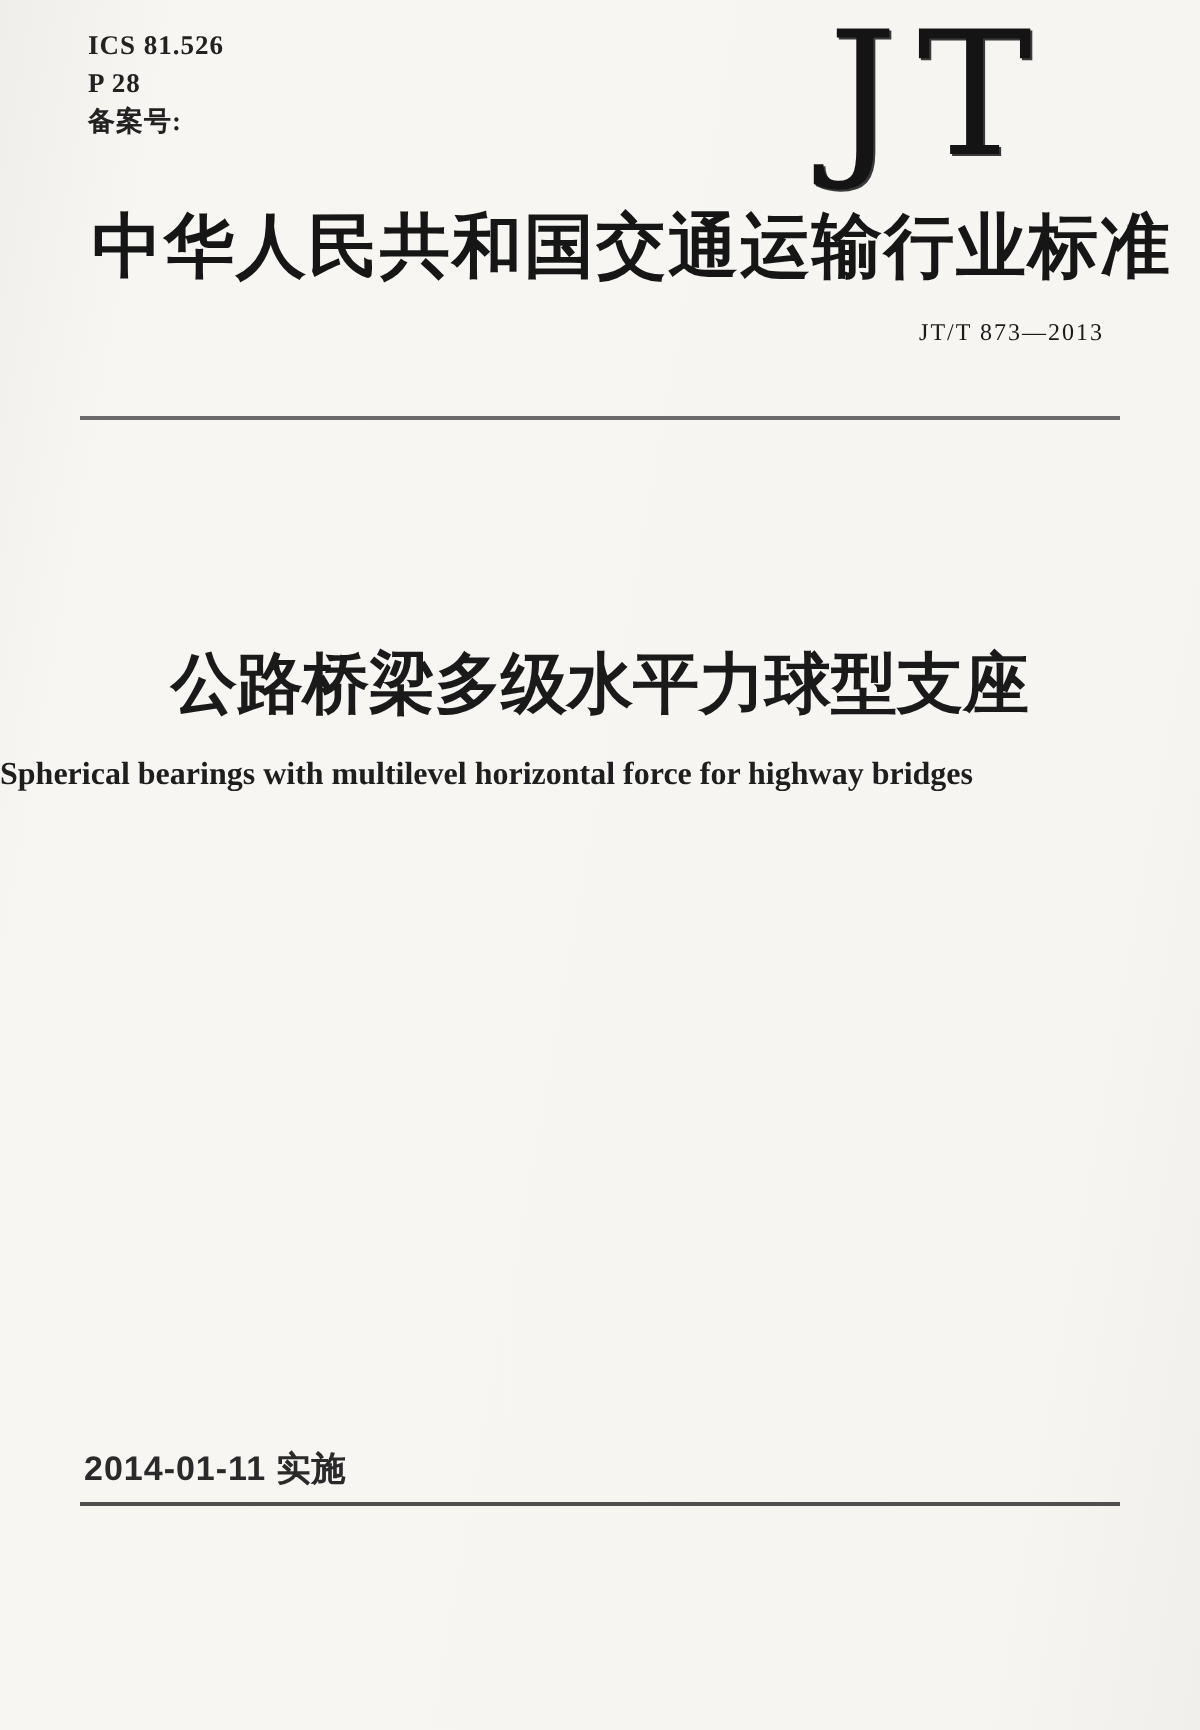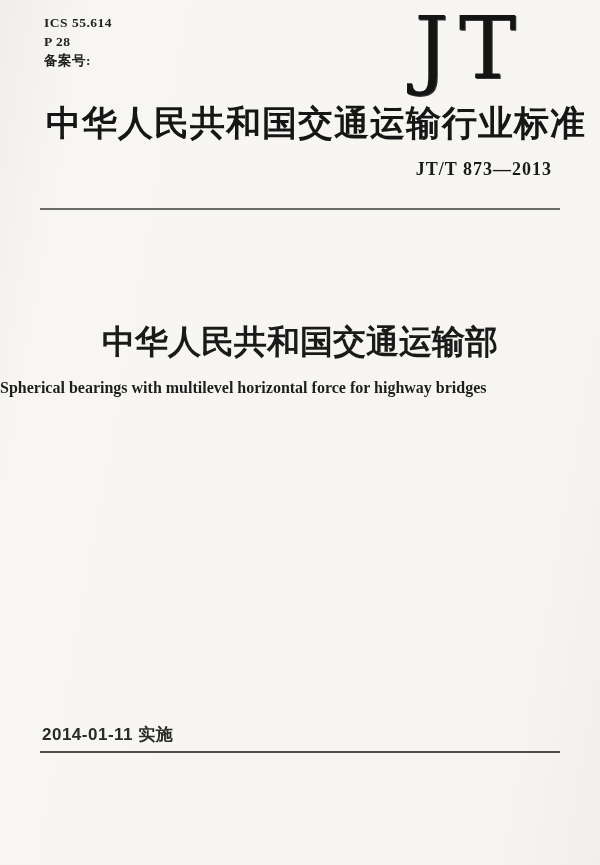--- a/index.html
+++ b/index.html
@@ -26,21 +26,21 @@
     text-shadow:1px 1px 0 #3a3a3a;
   }
   .series-title{
     position:absolute;top:100px;left:0;width:100%;
     text-align:center;white-space:nowrap;
     font-size:35px;font-weight:bold;letter-spacing:1px;color:#161616;padding-left:16px;
   }
   .std-code{
     position:absolute;top:159px;right:48px;
     font-family:"Liberation Serif",serif;
-    font-size:18px;font-weight:bold;letter-spacing:1px;color:#1a1a1a;
+    font-size:12px;font-weight:normal;letter-spacing:1px;color:#1a1a1a;
   }
   .rule{position:absolute;left:40px;right:40px;height:2px;background:#6a6a6a;}
   .rule-top{top:208px;}
   .rule-bottom{top:751px;background:#4e4e4e;}
   .title-zh{
     position:absolute;top:320px;left:0;width:100%;
     text-align:center;white-space:nowrap;
     font-size:33px;font-weight:bold;color:#1a1a1a;
   }
   .title-en{
@@ -65,34 +65,34 @@
     font-size:18px;font-weight:bold;margin-left:24px;
     letter-spacing:10px;color:#1a1a1a;
   }
 </style>
 </head>
 <body>
 
 <div class="page">
 
   <div class="top-left">
-    <div>ICS 55.614</div>
+    <div>ICS 81.526</div>
     <div>P 28</div>
     <div>备案号:</div>
   </div>
 
   <div class="jt-logo">JT</div>
 
   <div class="series-title">中华人民共和国交通运输行业标准</div>
 
   <div class="std-code">JT/T 873—2013</div>
 
   <div class="rule rule-top"></div>
 
-  <div class="title-zh">中华人民共和国交通运输部</div>
+  <div class="title-zh">公路桥梁多级水平力球型支座</div>
 
   <div class="title-en">Spherical bearings with multilevel horizontal force for highway bridges</div>
 
   <div class="dates-row">
     <span>2014-01-11 实施</span>
   </div>
 
   <div class="rule rule-bottom"></div>
 
 

